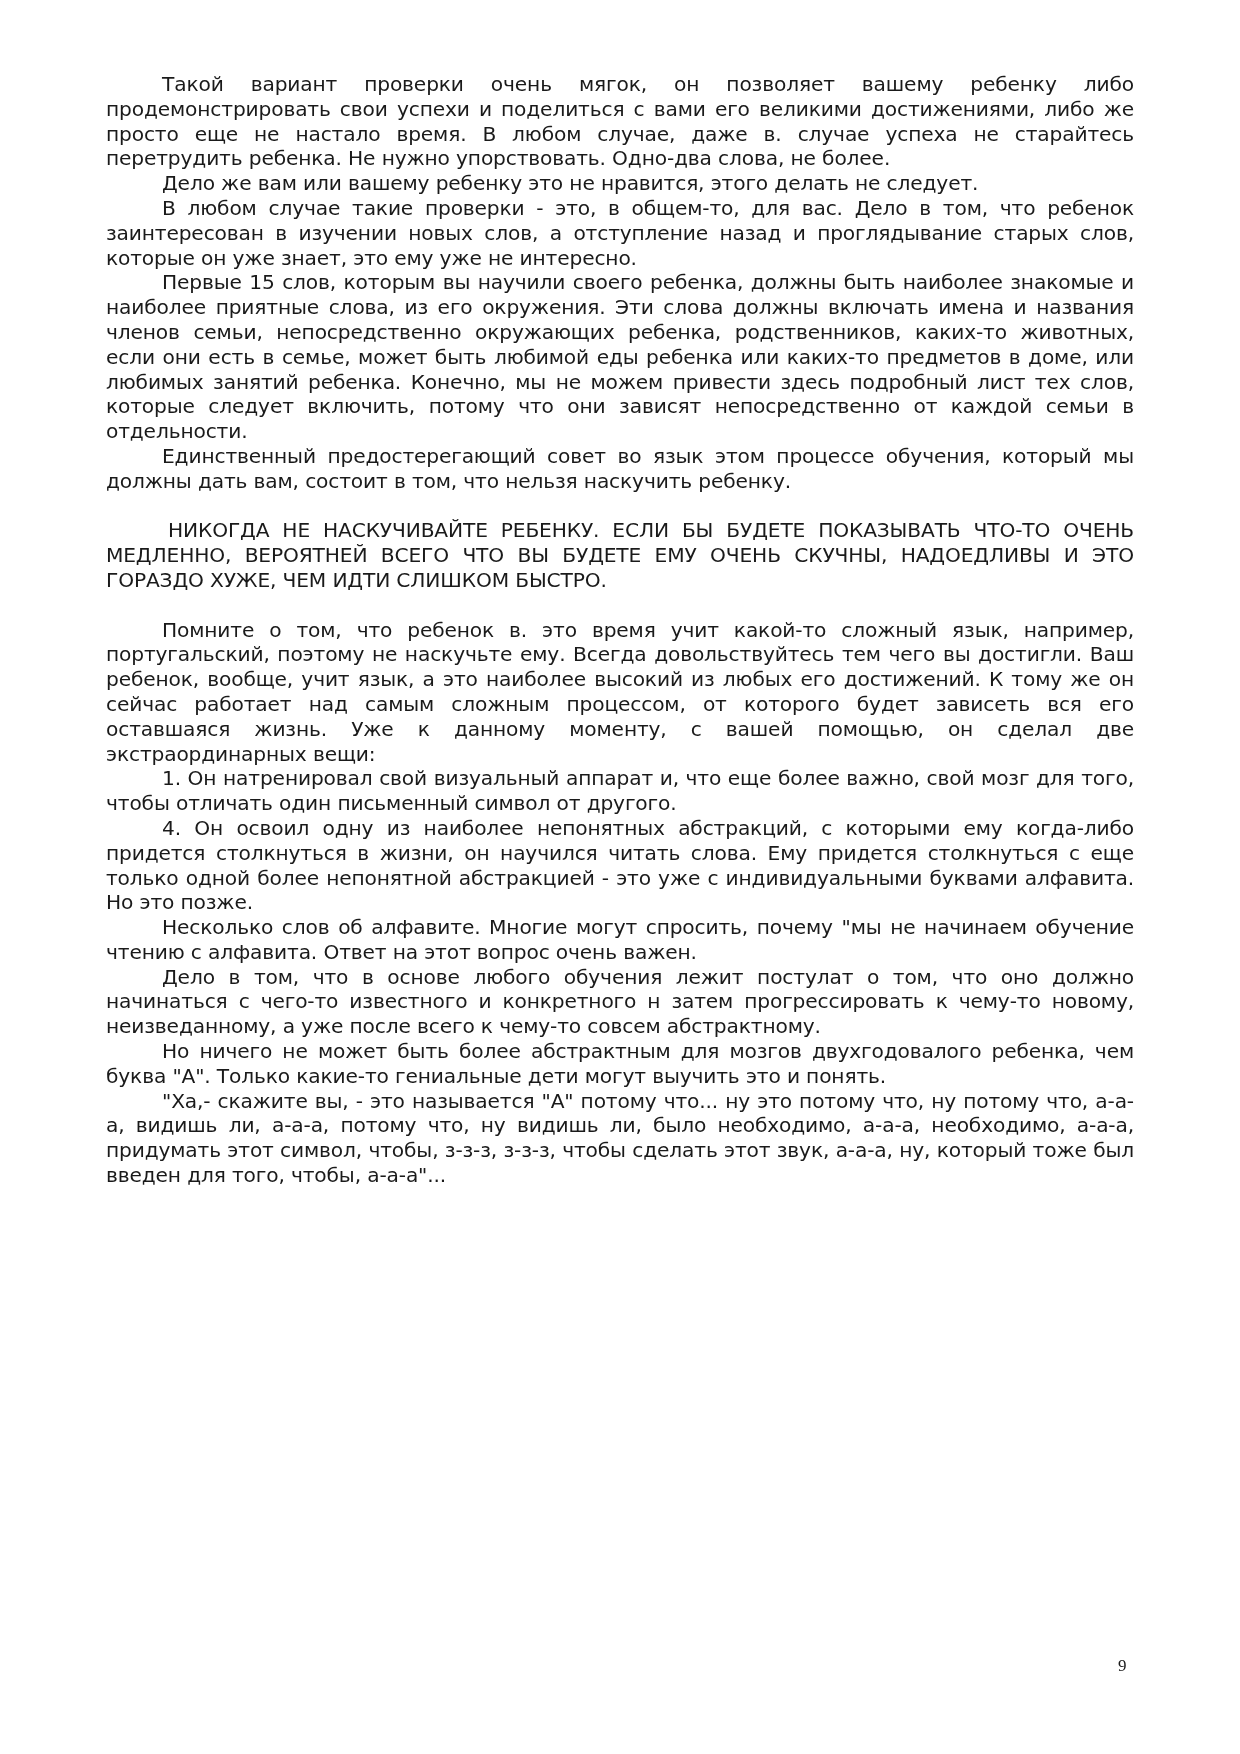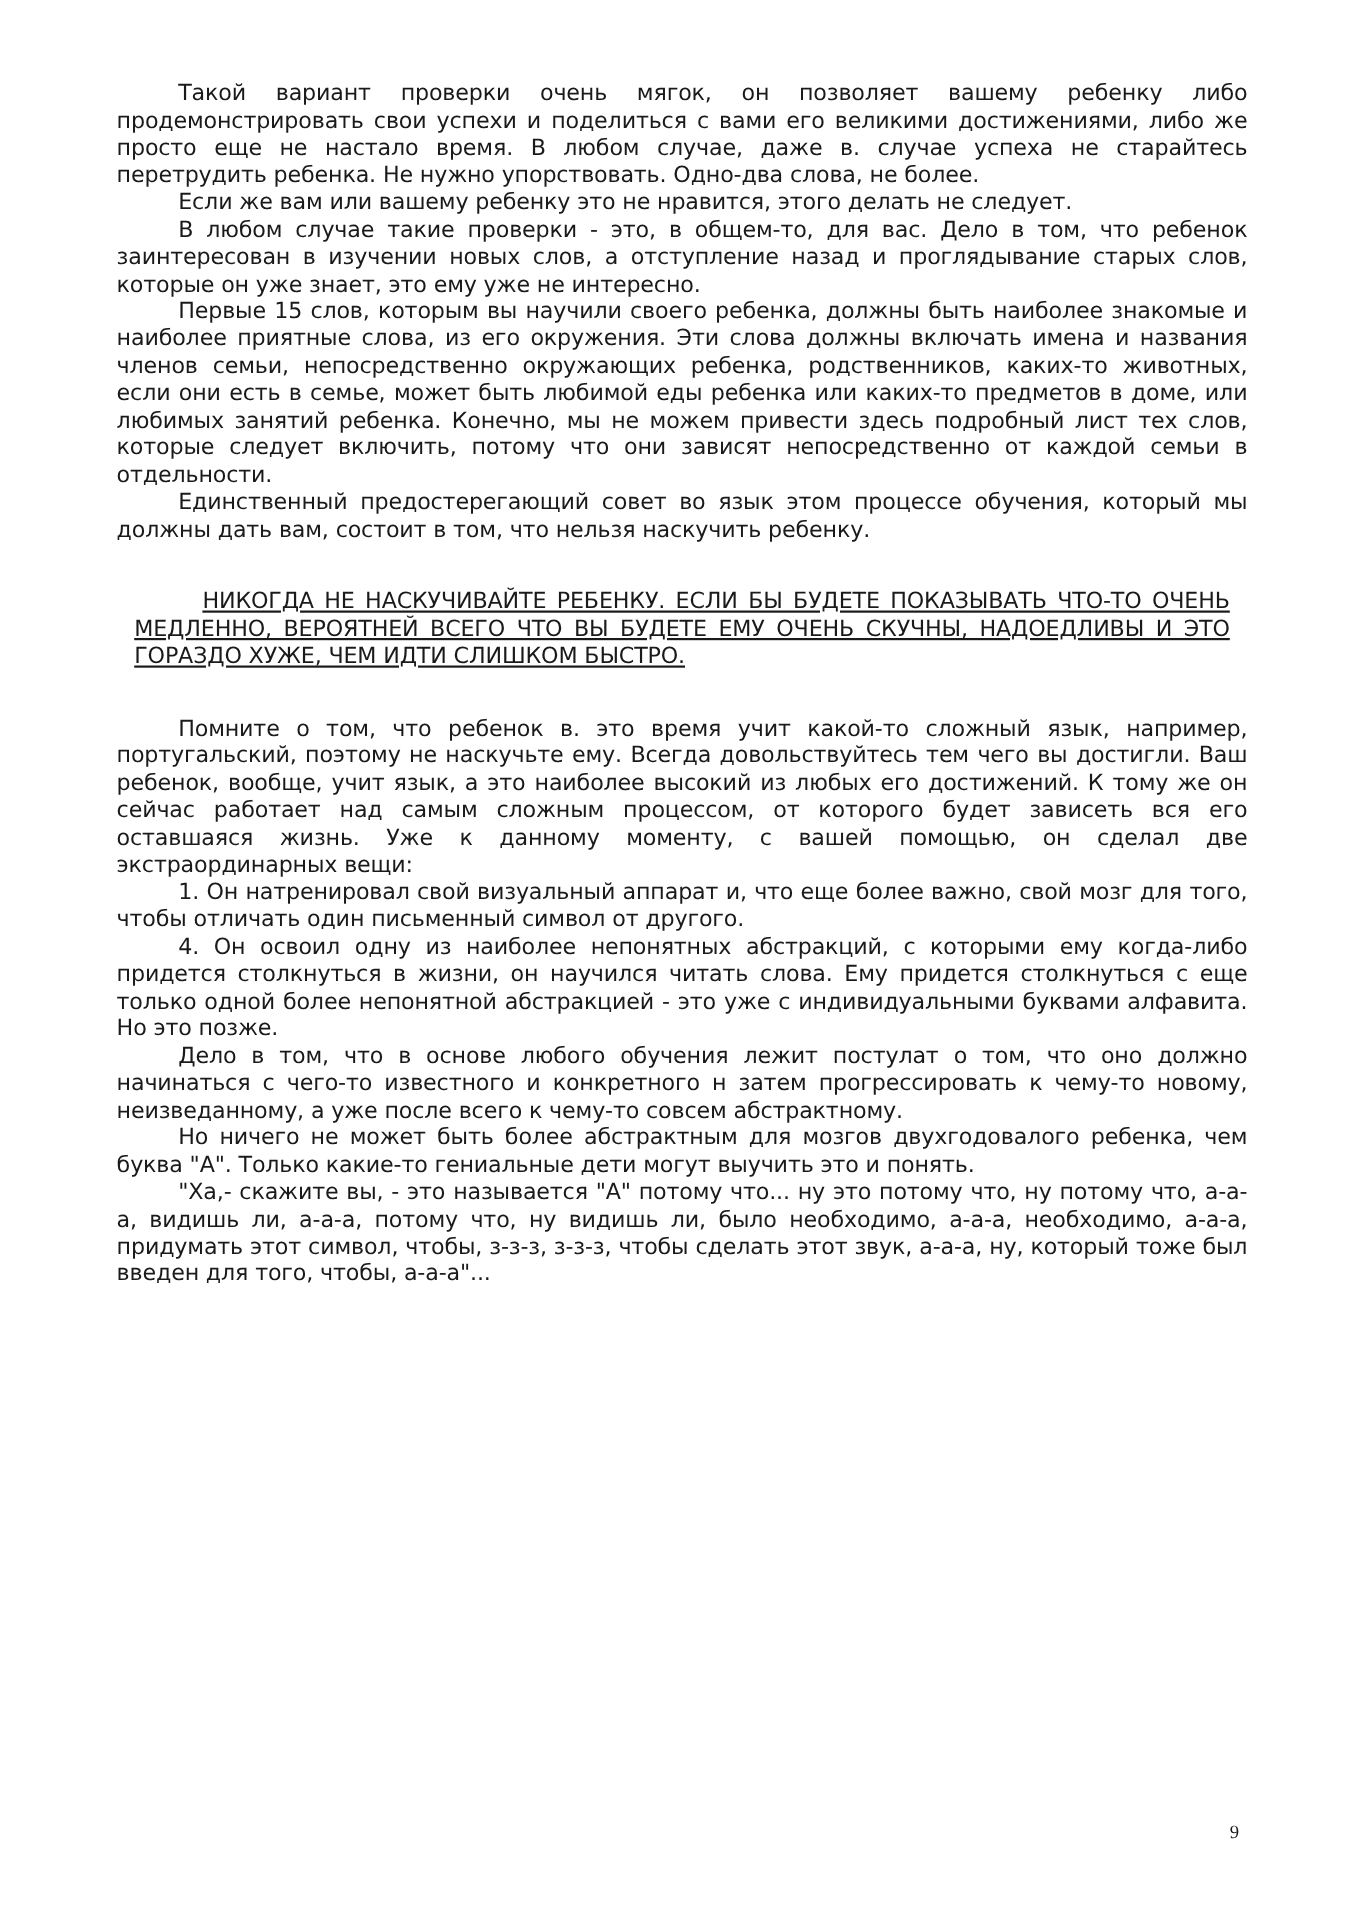--- a/index.html
+++ b/index.html
@@ -34,55 +34,55 @@
     .para {
       margin: 0;
       text-indent: 56px;
       text-align: justify;
     }
     .para.last-left {
       text-align-last: left;
     }
     .spacer-1 { height: 24.8px; }
     .caps-para {
-      margin: 16px;
+      margin: 0;
       text-indent: 62px;
       text-align: justify;
       text-align-last: left;
-      text-decoration: underline;
     }
     .page-number {
       position: absolute;
       left: 1118px;
       top: 1656px;
       font-family: "Liberation Serif", serif;
       font-size: 17px;
       color: #1a1a1a;
     }
   </style>
 </head>
 <body>
 
 <div class="page">
   <div class="text-block">
     <p class="para last-left">Такой вариант проверки очень мягок,  он позволяет вашему ребенку либо продемонстрировать свои успехи и поделиться с вами его великими достижениями, либо же просто еще не настало время.  В любом случае, даже в. случае успеха не старайтесь  перетрудить  ребенка.  Не  нужно упорствовать. Одно-два слова, не более.</p>
-    <p class="para last-left">Если же вам или вашему ребенку это не нравится,  этого делать не следует.</p>
+    <p class="para last-left">Дело же вам или вашему ребенку это не нравится,  этого делать не следует.</p>
     <p class="para last-left">В любом случае такие проверки - это,  в общем-то, для вас. Дело в том,  что ребенок  заинтересован  в  изучении  новых  слов,  а  отступление  назад  и проглядывание старых слов, которые он уже знает, это ему уже не интересно.</p>
     <p class="para last-left">Первые 15 слов,  которым вы научили своего ребенка,  должны быть наиболее знакомые и наиболее приятные слова,   из его окружения.  Эти слова должны включать имена и названия членов семьи, непосредственно окружающих ребенка, родственников, каких-то животных, если они есть в семье, может быть любимой еды ребенка или каких-то предметов в доме, или любимых занятий ребенка. Конечно, мы не можем привести здесь подробный лист тех слов,  которые следует включить,    потому что   они зависят непосредственно от каждой семьи в отдельности.</p>
     <p class="para last-left">Единственный предостерегающий совет во язык этом процессе обучения, который мы должны дать вам, состоит в том, что нельзя наскучить ребенку.</p>
 
     <div class="spacer-1"></div>
 
     <p class="caps-para">НИКОГДА НЕ НАСКУЧИВАЙТЕ РЕБЕНКУ. ЕСЛИ БЫ БУДЕТЕ ПОКАЗЫВАТЬ ЧТО-ТО ОЧЕНЬ МЕДЛЕННО, ВЕРОЯТНЕЙ ВСЕГО ЧТО ВЫ БУДЕТЕ ЕМУ ОЧЕНЬ СКУЧНЫ, НАДОЕДЛИВЫ И ЭТО ГОРАЗДО ХУЖЕ, ЧЕМ ИДТИ СЛИШКОМ БЫСТРО.</p>
 
     <div class="spacer-1"></div>
 
     <p class="para last-left">Помните о том, что ребенок в. это время учит какой-то сложный язык, например, португальский,  поэтому не наскучьте ему.  Всегда довольствуйтесь тем чего вы достигли. Ваш ребенок, вообще, учит язык, а это наиболее высокий из любых его достижений.  К тому же он сейчас работает над самым сложным процессом, от которого будет зависеть вся его оставшаяся жизнь. Уже к данному моменту, с вашей помощью, он сделал две экстраординарных вещи:</p>
     <p class="para last-left">1. Он натренировал свой визуальный аппарат и, что еще более важно,  свой мозг  для того,  чтобы отличать один письменный символ от другого.</p>
     <p class="para last-left">4. Он освоил одну из наиболее непонятных абстракций,  с которыми ему когда-либо придется столкнуться в жизни, он научился читать слова.  Ему  придется столкнуться   с еще только одной более непонятной абстракцией - это уже с индивидуальными  буквами  алфавита.  Но  это позже.</p>
+    <p class="para last-left">Несколько слов об алфавите.  Многие могут спросить, почему "мы не начинаем обучение чтению с алфавита.  Ответ на этот вопрос очень важен.</p>
     <p class="para last-left">Дело в  том,  что в основе любого обучения лежит постулат о том, что оно должно начинаться с чего-то известного и конкретного н затем прогрессировать к чему-то новому, неизведанному, а уже после всего к чему-то совсем абстрактному.</p>
     <p class="para last-left">Но ничего не может быть более абстрактным для мозгов двухгодовалого ребенка,  чем буква "А".  Только какие-то гениальные дети могут выучить это и понять.</p>
     <p class="para last-left">"Ха,- скажите вы,   - это называется "А" потому что... ну это потому что, ну потому что, а-а-а, видишь ли, а-а-а, потому что, ну видишь ли,  было необходимо, а-а-а, необходимо, а-а-а, придумать этот символ, чтобы, з-з-з, з-з-з, чтобы сделать этот звук, а-а-а, ну, который тоже был введен для того,  чтобы, а-а-а"...</p>
 
     <div class="spacer-1"></div>
 
   </div>
 
   <div class="page-number">9</div>
 </div>

